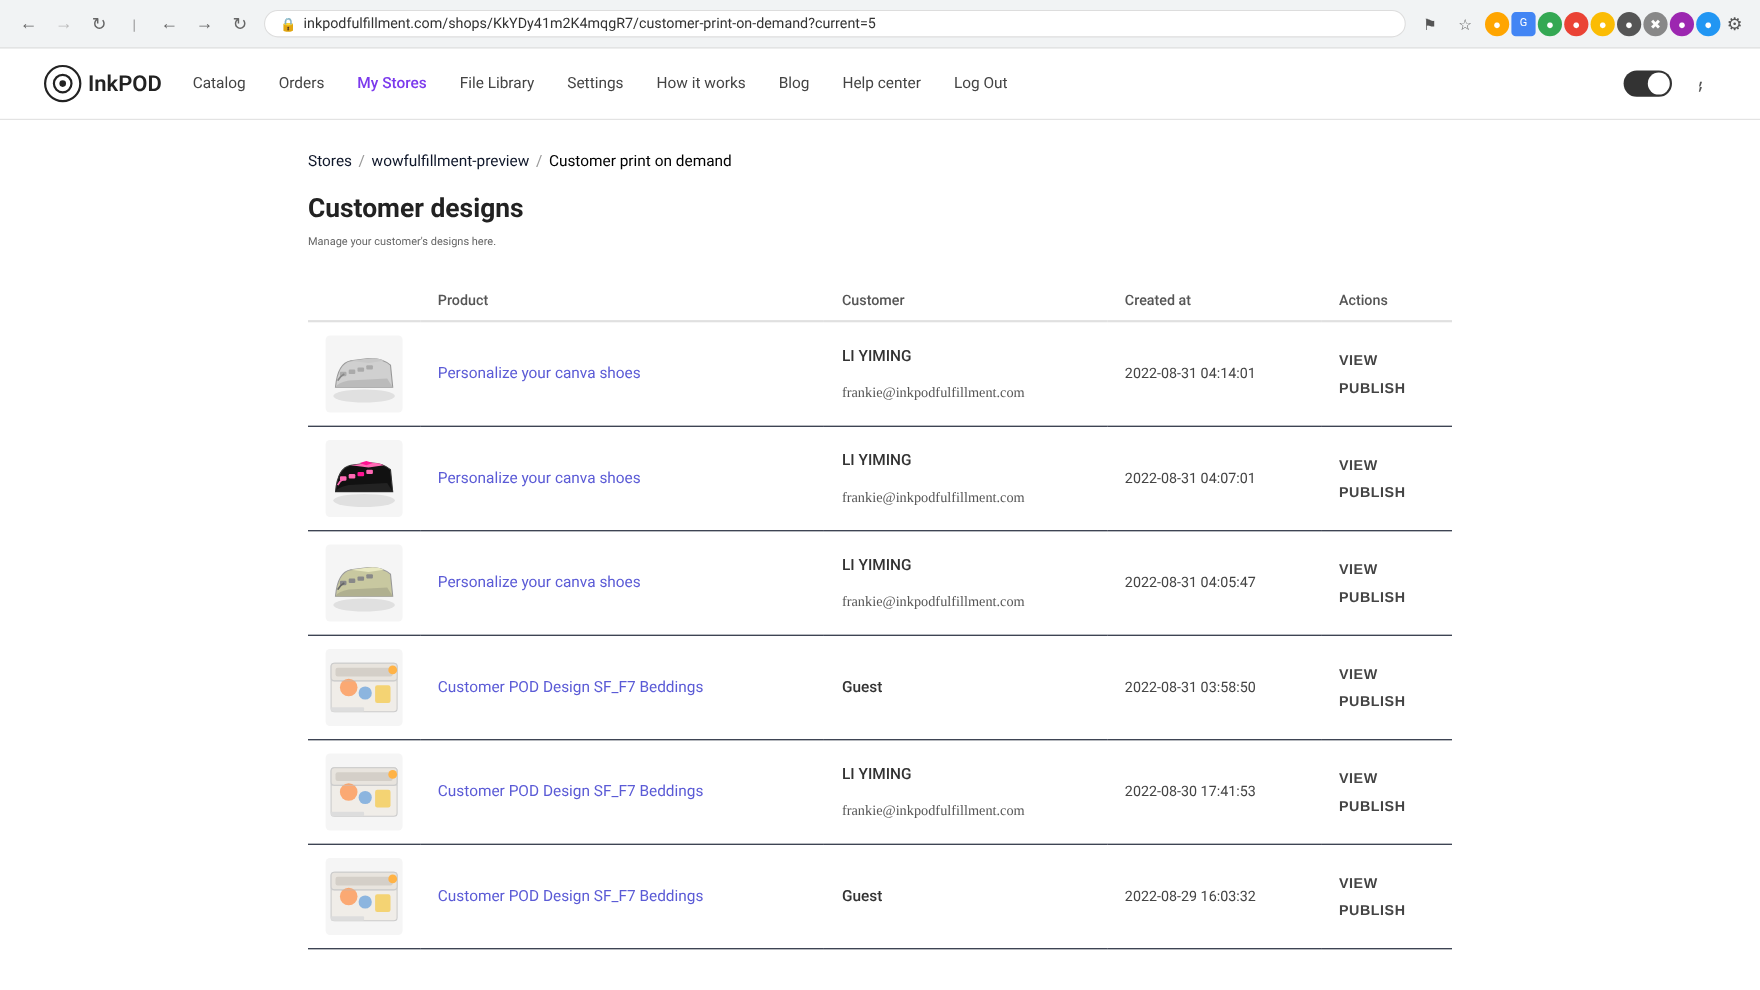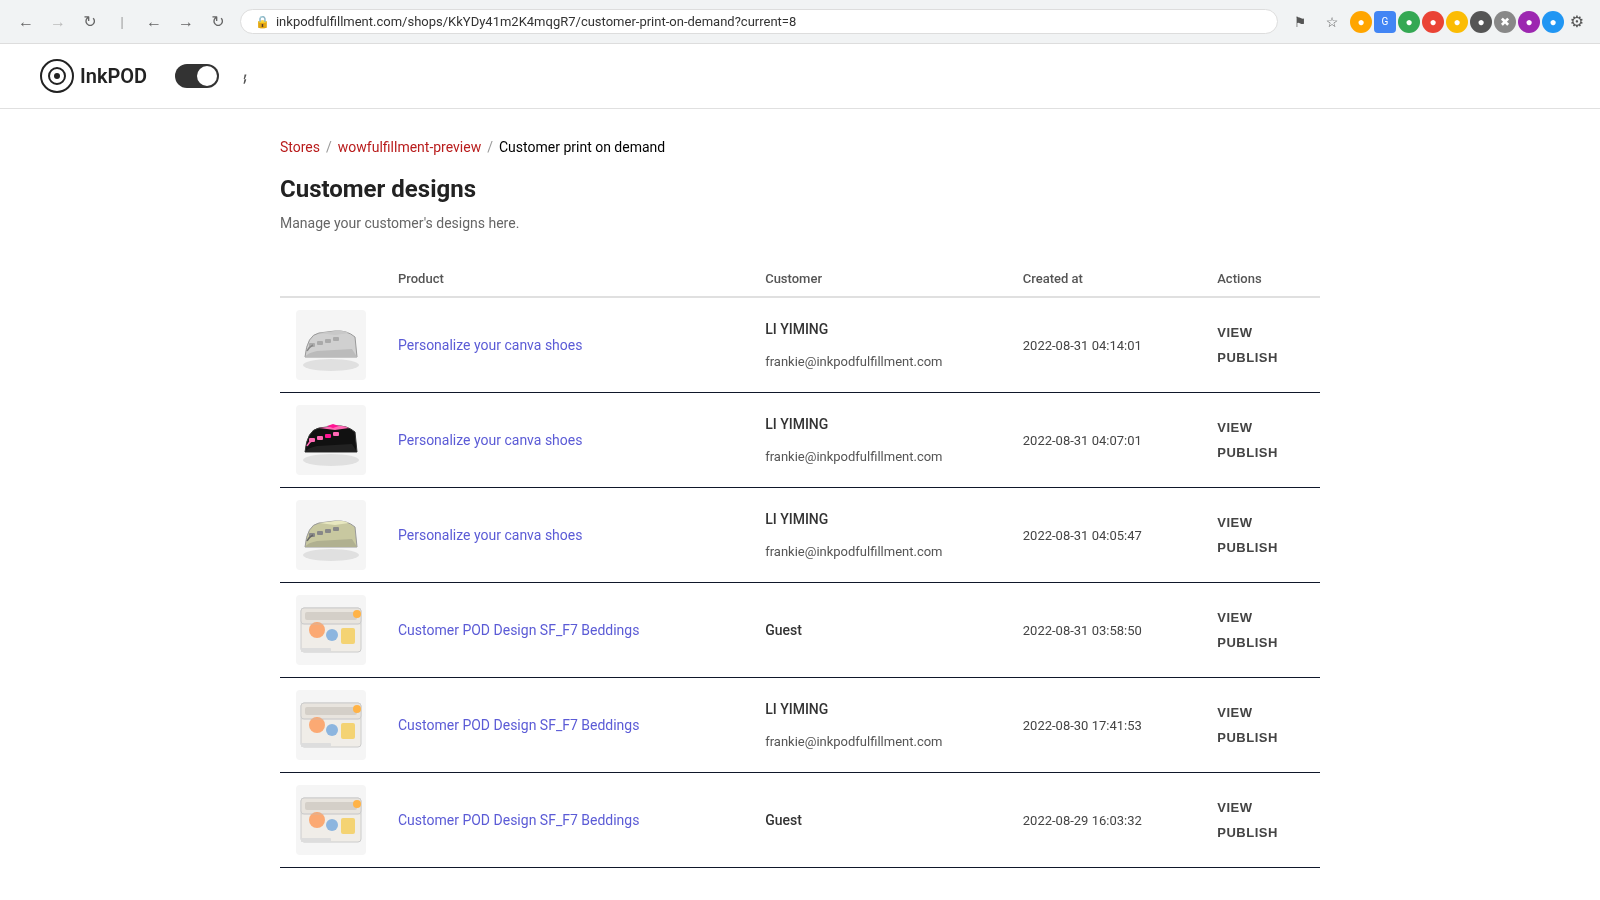--- a/index.html
+++ b/index.html
@@ -121,33 +121,33 @@
     }
 
     
     .breadcrumb {
       display: flex;
       align-items: center;
       gap: 6px;
       margin-bottom: 20px;
       font-size: 14px;
     }
-    .breadcrumb-link { color: #b91c1c; text-decoration: none; cursor: pointer; text-align: center; }
+    .breadcrumb-link { color: #0f172a; text-decoration: none; cursor: pointer; text-align: center; }
     .breadcrumb-sep { color: #999; }
     .breadcrumb-current { color: #000000; }
 
     
     .page-title {
       font-size: 24px;
       font-weight: 700;
       color: #222;
       margin-bottom: 12px;
     }
     .page-subtitle {
-      font-size: 14px;
+      font-size: 10px;
       color: #666;
       margin-bottom: 30px;
     }
 
     
     .designs-table {
       width: 100%;
       border-collapse: collapse;
     }
     .table-header {
@@ -192,20 +192,21 @@
     }
     .customer-name {
       font-size: 14px;
       color: #333;
       font-weight: 500;
     }
     .customer-email {
       font-size: 13px;
       color: #555;
       margin-top: 17px;
+      font-family: Liberation Serif, serif;
     }
     .created-at {
       font-size: 13px;
       color: #444;
     }
     .actions-cell {
       display: flex;
       flex-direction: column;
       align-items: flex-start;
       gap: 6px;
@@ -229,21 +230,21 @@
     <button class="nav-btn">←</button>
     <button class="nav-btn disabled">→</button>
     <button class="nav-btn">↻</button>
     <button class="nav-btn" style="font-size:12px; color:#999;">|</button>
     <button class="nav-btn">←</button>
     <button class="nav-btn">→</button>
     <button class="nav-btn">↻</button>
   </div>
   <div class="address-bar">
     <span class="lock-icon">🔒</span>
-    <span class="address-text">inkpodfulfillment.com/shops/KkYDy41m2K4mqgR7/customer-print-on-demand?current=8</span>
+    <span class="address-text">inkpodfulfillment.com/shops/KkYDy41m2K4mqgR7/customer-print-on-demand?current=5</span>
   </div>
   <div class="browser-actions">
     <button class="browser-action-btn">⚑</button>
     <button class="browser-action-btn">☆</button>
     <div class="extension-icons">
       <div class="ext-icon" style="background:#ffa500; color:white; border-radius:50%;">●</div>
       <div class="ext-icon" style="background:#4285f4; color:white; border-radius:4px; font-size:10px;">G</div>
       <div class="ext-icon" style="background:#34a853; color:white; border-radius:50%;">●</div>
       <div class="ext-icon" style="background:#ea4335; color:white; border-radius:50%;">●</div>
       <div class="ext-icon" style="background:#fbbc04; color:white; border-radius:50%;">●</div>
@@ -259,20 +260,31 @@
 <nav class="app-nav">
   <a class="logo" href="#">
     <div class="logo-icon">
       <svg width="20" height="20" viewBox="0 0 20 20" fill="none">
         <circle cx="10" cy="10" r="8" stroke="#222" stroke-width="2" fill="none"></circle>
         <circle cx="10" cy="10" r="3" fill="#222"></circle>
       </svg>
     </div>
     <span class="logo-text">InkPOD</span>
   </a>
+  <div class="nav-links">
+    <a class="nav-link">Catalog</a>
+    <a class="nav-link">Orders</a>
+    <a class="nav-link active">My Stores</a>
+    <a class="nav-link">File Library</a>
+    <a class="nav-link">Settings</a>
+    <a class="nav-link">How it works</a>
+    <a class="nav-link">Blog</a>
+    <a class="nav-link">Help center</a>
+    <a class="nav-link">Log Out</a>
+  </div>
   <div class="nav-right">
     <div class="dark-mode-toggle">
       <div class="toggle-knob"></div>
     </div>
     <button class="translate-btn">⹉</button>
   </div>
 </nav>
 
 <div class="main-content">
 

